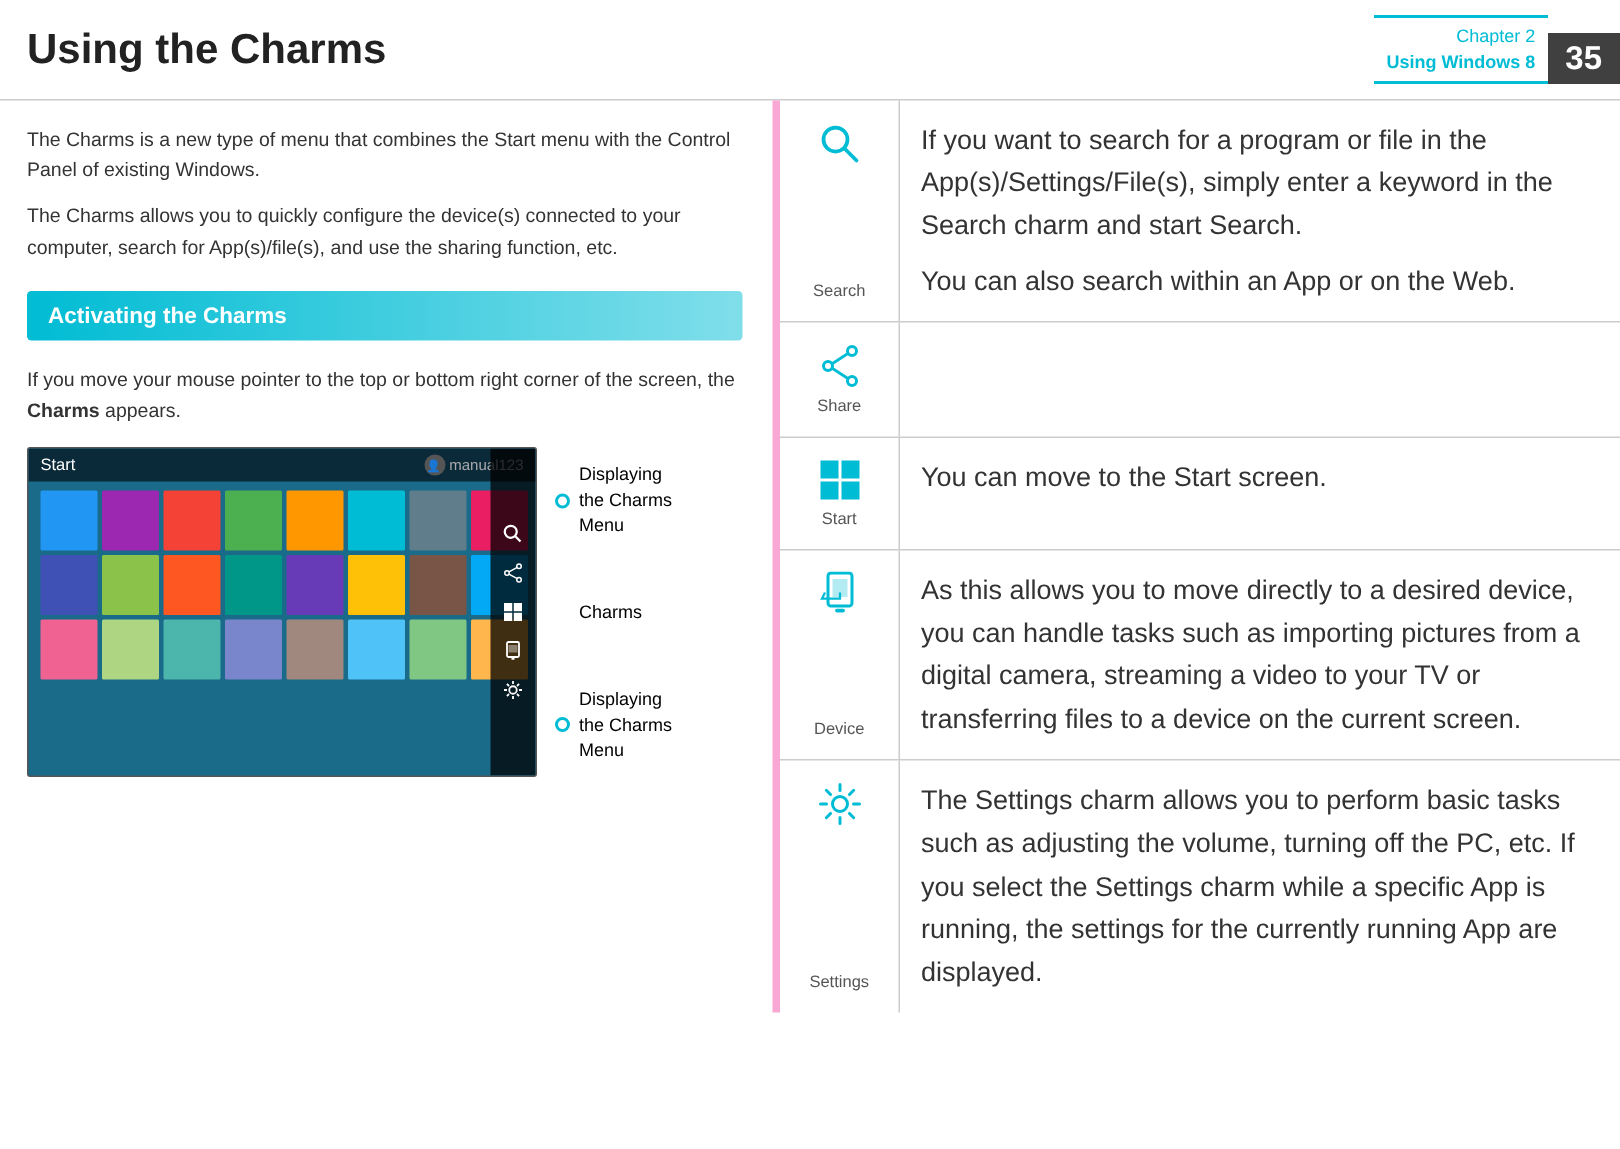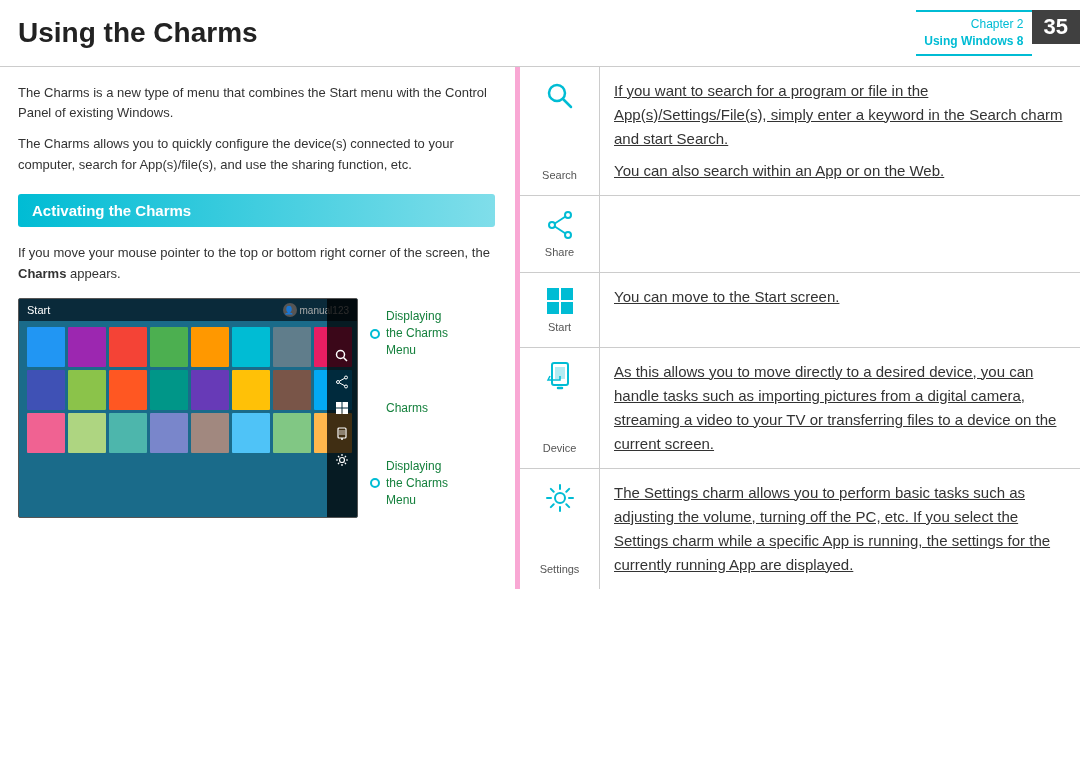--- a/index.html
+++ b/index.html
@@ -20,21 +20,21 @@
       padding: 10px 0 10px 18px;
       border-bottom: 1px solid #ccc;
     }
     .page-title {
       font-size: 28px;
       font-weight: bold;
       color: #222;
     }
     .chapter-badge {
       display: flex;
-      align-items: flex-start;
+      align-items: flex-end;
     }
     .chapter-text {
       background: #fff;
       color: #00bcd4;
       font-size: 12px;
       text-align: right;
       padding: 4px 8px;
       line-height: 1.4;
       border-top: 2px solid #00bcd4;
       border-bottom: 2px solid #00bcd4;
@@ -194,21 +194,21 @@
     .annotation-dot-bottom {
       width: 10px;
       height: 10px;
       border-radius: 50%;
       border: 2px solid #00bcd4;
       background: #fff;
       flex-shrink: 0;
     }
     .annotation-label {
       font-size: 12px;
-      color: #15803d;
+      color: #000000;
       line-height: 1.4;
     }
     .annotation-middle {
       display: flex;
       align-items: center;
       gap: 6px;
     }
 
     
     .right-col {
@@ -242,24 +242,23 @@
       justify-content: center;
     }
     .charm-name {
       font-size: 11px;
       color: #555;
       text-align: center;
     }
     .charm-desc {
       flex: 1;
       padding: 12px 14px;
-      font-size: 15px;
+      font-size: 18px;
       line-height: 1.6;
       color: #333;
-      text-decoration: underline;
     }
 
     
     svg {
       display: block;
     }
   </style>
 </head>
 <body>
 

